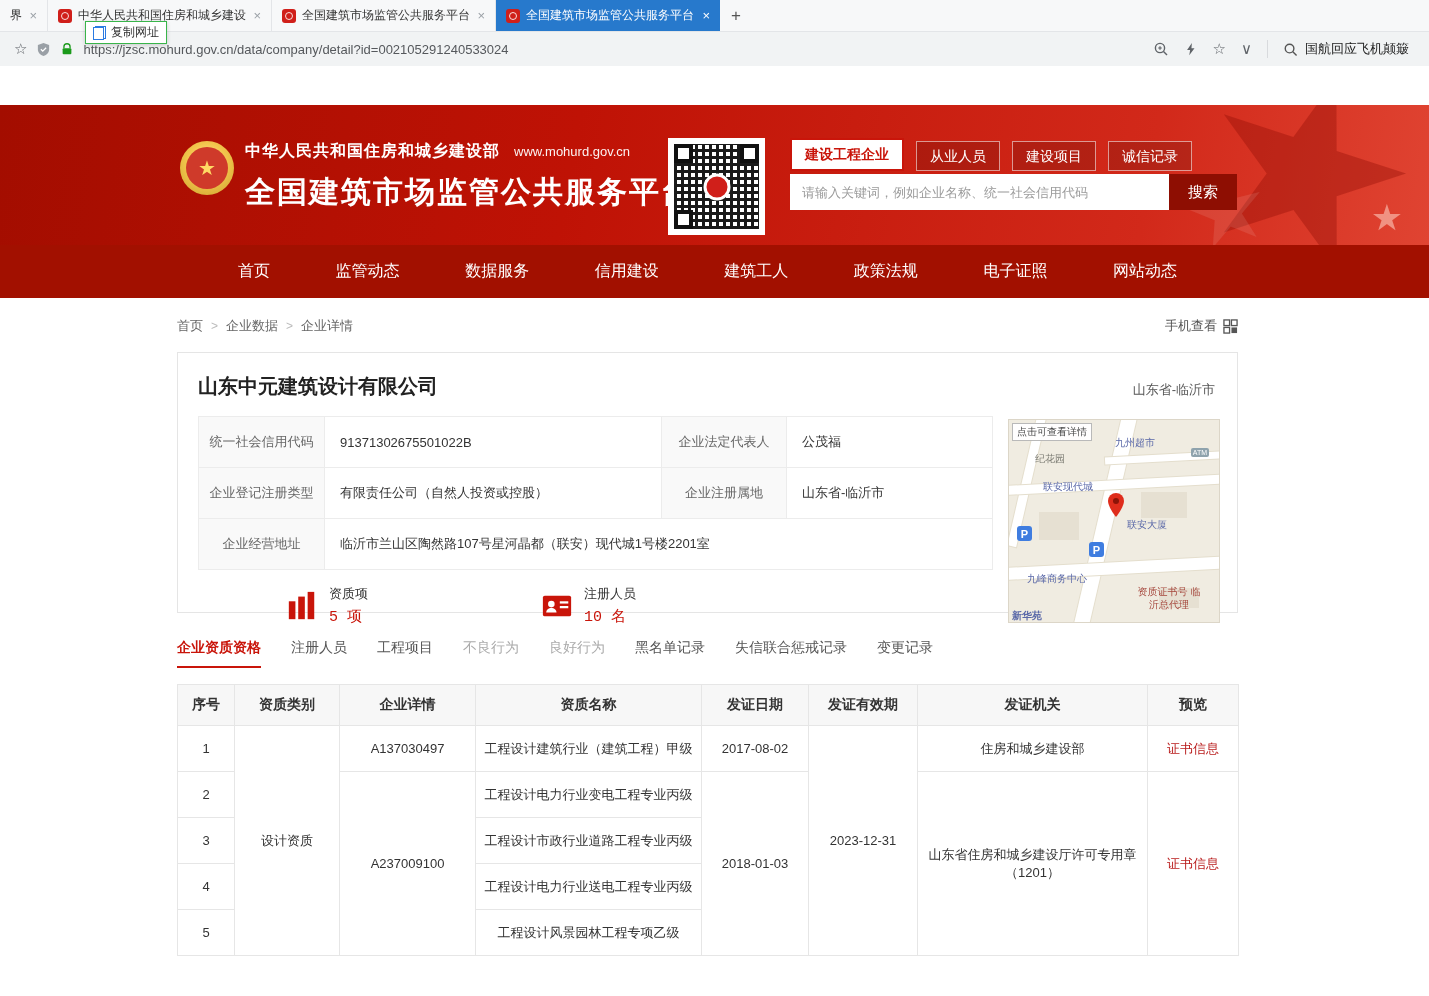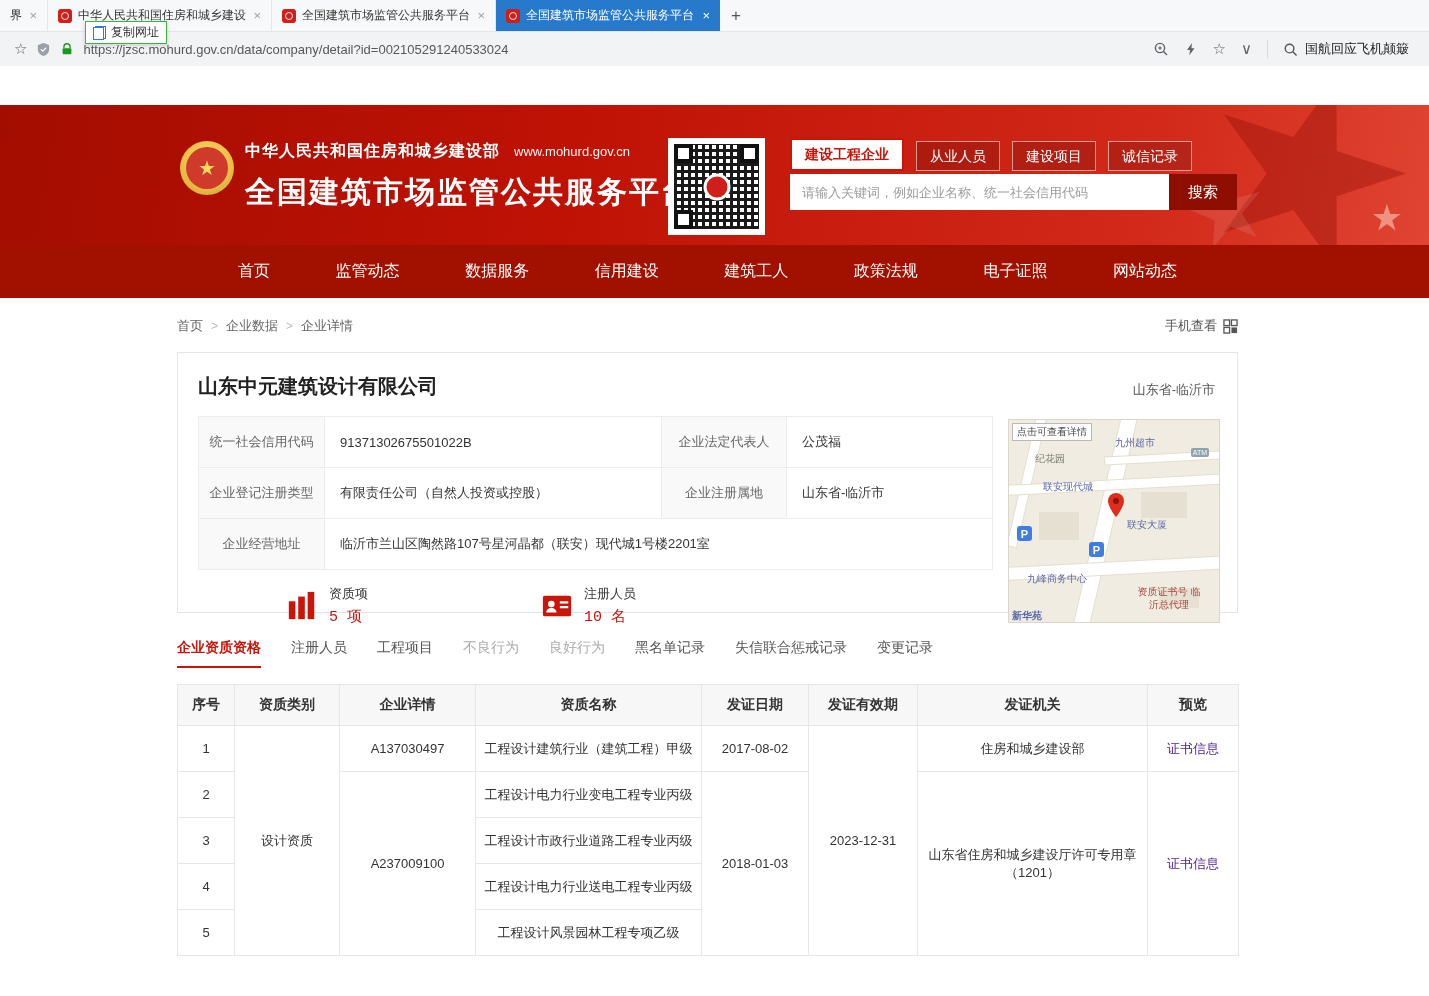--- a/index.html
+++ b/index.html
@@ -114,21 +114,21 @@
   
   .dtabs { margin:26px 8px 0 177px; display:flex; gap:30px; font-size:14px; }
   .dtab { padding-bottom:9px; color:#555; cursor:pointer; white-space:nowrap; }
   .dtab.active { color:#c9150a; border-bottom:2px solid #c9150a; font-weight:bold; }
   .dtab.muted { color:#aaa; }
 
   
   .qtable { margin:16px 0 0 177px; border-collapse:collapse; table-layout:fixed; width:1061px; text-align:center; }
   .qtable th { background:#f7f7f7; border:1px solid #e6e6e6; height:41px; font-size:14px; color:#333; font-weight:bold; }
   .qtable td { border:1px solid #e6e6e6; height:46px; font-size:13px; color:#333; padding:4px 8px; }
-  .qtable .link { color:#4c1d95; cursor:pointer; }
+  .qtable .link { color:#b91c1c; cursor:pointer; }
 </style>
 </head>
 <body>
 
 <div class="tabbar">
   <div class="tab partial">
     <span class="ttl">界</span>
     <span class="close">×</span>
   </div>
   <div class="tab">

